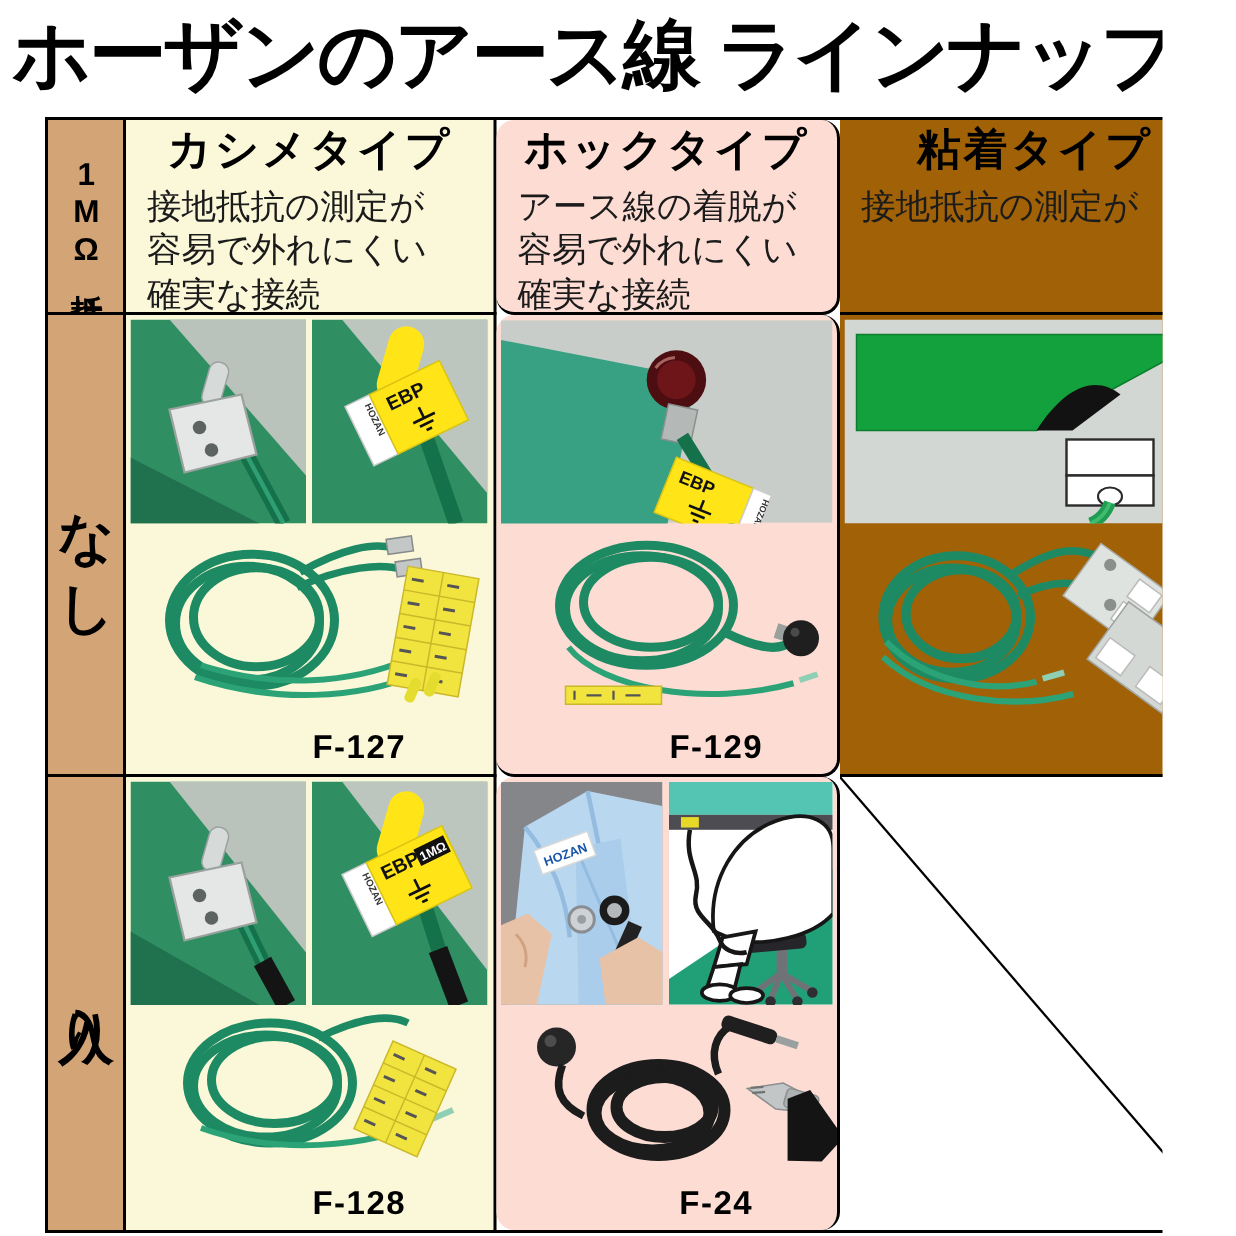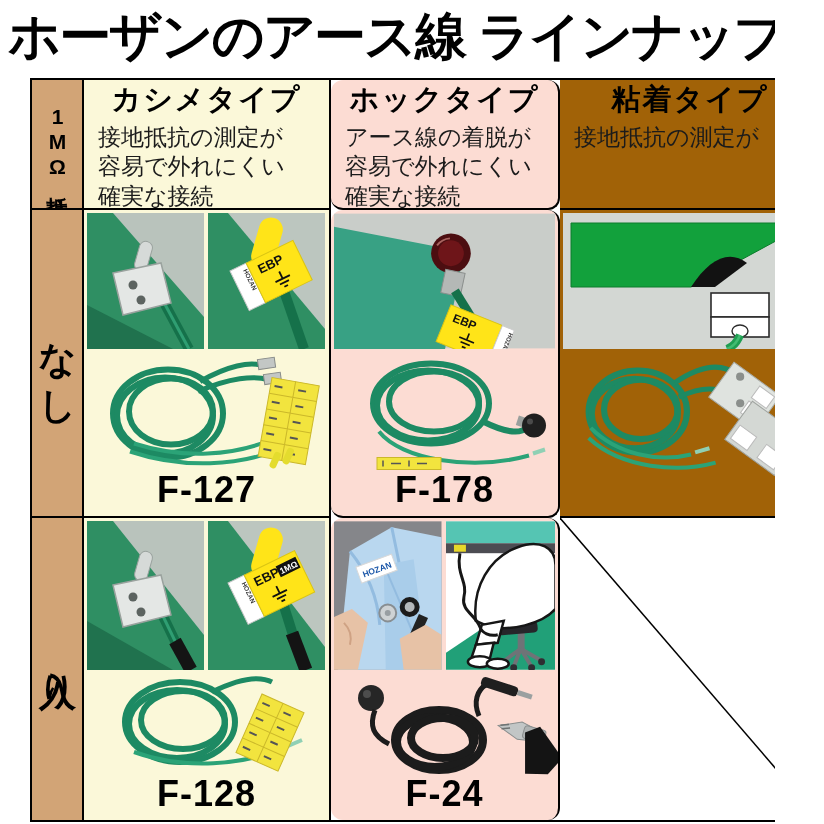--- a/index.html
+++ b/index.html
@@ -28,21 +28,21 @@
   .col-name{text-align:center;font-size:29px;font-weight:bold;color:#000;letter-spacing:2px;}
   .col-desc{margin:3px 0 12px 14px;font-size:23px;line-height:1.28;color:#1b1b1b;}
   .prod-cell{display:flex;flex-direction:column;}
   .photo-row{display:flex;gap:4px;padding:3px 3px 0 3px;}
   .photo-row svg{display:block;}
   .r1 .photo-row svg{height:136px;}
   .r2 .photo-row svg{height:149px;}
   .product-area{flex:1;position:relative;}
   .product-area svg{display:block;width:100%;height:calc(100% - 38px);}
   .model{position:absolute;bottom:5px;left:0;width:100%;text-align:center;
-         font-size:36px;font-weight:bold;color:#000;letter-spacing:1px;}
+         font-size:22px;font-weight:bold;color:#000;letter-spacing:1px;padding-left:33px;}
   .diag-cell svg{display:block;width:100%;height:100%;}
 </style>
 </head>
 <body>
 
 <div class="stage">
 
   <h1 class="title">ホーザンのアース線 ラインナップ</h1>
 
   <div class="lineup-table">
@@ -170,21 +170,21 @@
           <rect x="186" y="62" width="14" height="10" fill="#9aa09d" transform="rotate(18 193 67)"></rect>
           <circle cx="203" cy="70" r="12" fill="#1f1f1f"></circle>
           <circle cx="199" cy="66" r="3" fill="#4a4a4a"></circle>
           <path d="M48,76 C70,104 140,116 198,100" stroke="#2ba377" stroke-width="4" fill="none"></path>
           <path d="M202,98 L214,94" stroke="#8fd0b4" stroke-width="4"></path>
           <g transform="translate(46,102)">
             <rect width="64" height="12" fill="#f2e43e" stroke="#cbb82a"></rect>
             <path d="M6,3 v6 M14,6 h10 M32,3 v6 M40,6 h10" stroke="#555" stroke-width="1.5" fill="none"></path>
           </g>
         </svg>
-        <div class="model">F-178</div>
+        <div class="model">F-129</div>
       </div>
     </div>
 
     <div class="cell bg-teal prod-cell r1 last-col">
       <div class="photo-row">
         <svg viewBox="0 0 254 136" width="254">
           <rect width="254" height="136" fill="#d3d7d3"></rect>
           <polygon points="8,10 246,10 128,74 8,74" fill="#12a13c" stroke="#0c7d2c"></polygon>
           <path d="M128,74 C146,46 166,36 184,50 L152,74 Z" fill="#121212"></path>
           <g transform="translate(148,80)">

